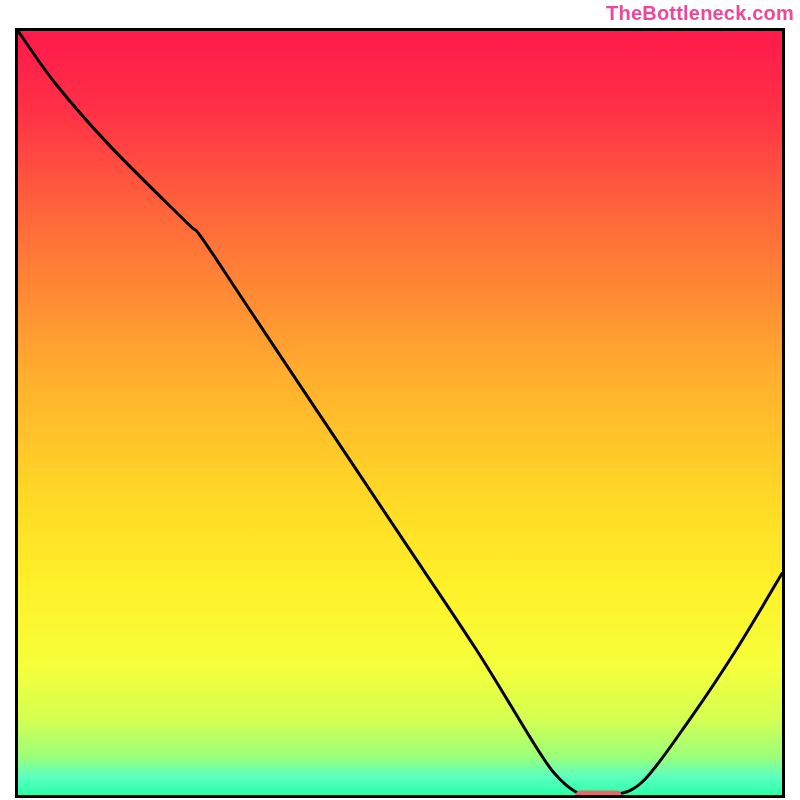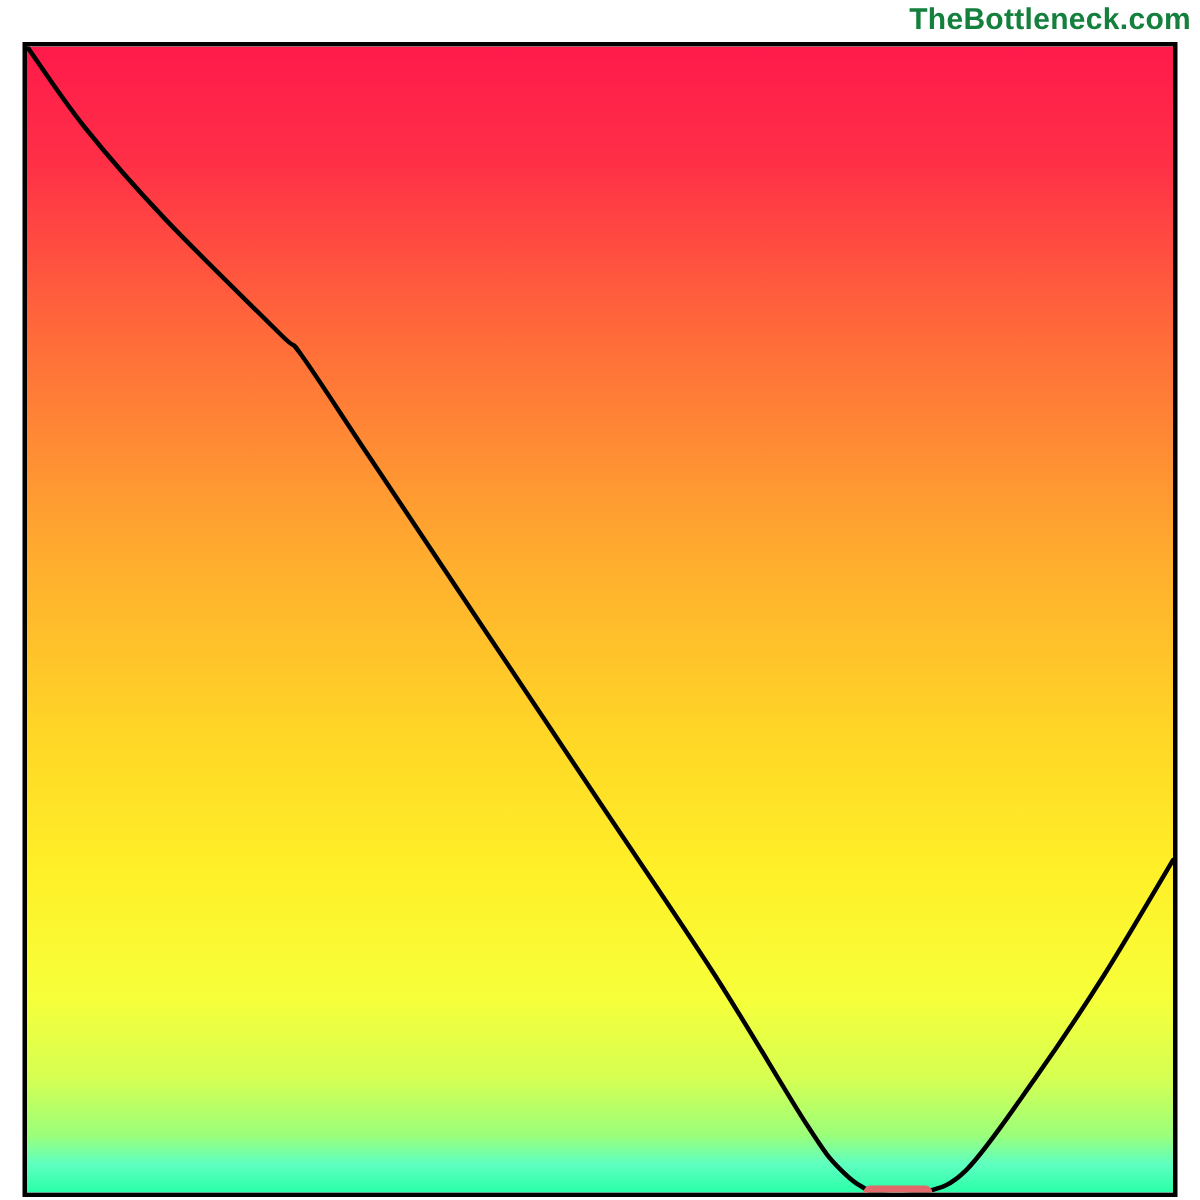--- a/index.html
+++ b/index.html
@@ -15,21 +15,21 @@
     position: relative;
     width: 800px;
     height: 800px;
   }
   .watermark {
     position: absolute;
     top: 2px;
     right: 6px;
     font-size: 20px;
     font-weight: 600;
-    color: #15803d;
+    color: #ec4899;
     letter-spacing: 0.2px;
   }
   .plot {
     position: absolute;
     left: 15px;
     top: 28px;
     width: 770px;
     height: 770px;
     box-sizing: border-box;
     border: 3px solid #000;

